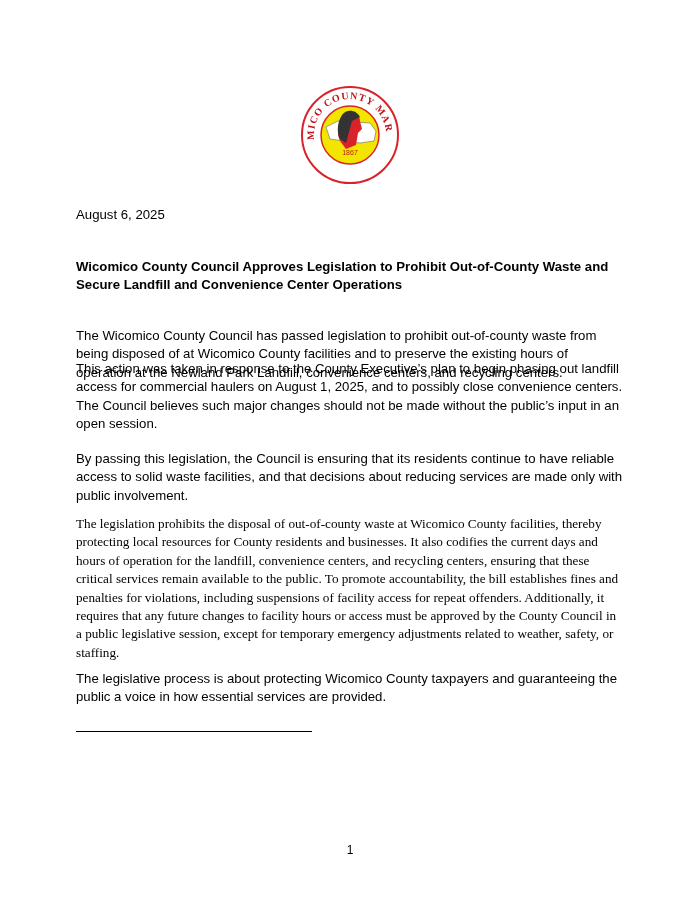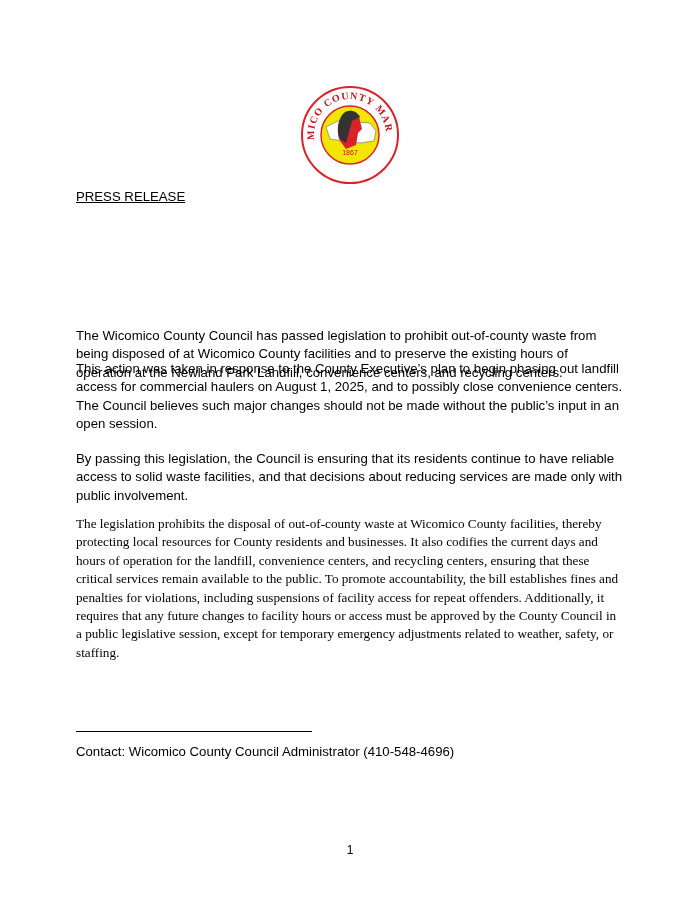--- a/index.html
+++ b/index.html
@@ -36,25 +36,26 @@
       <polygon points="26,42 38,36 70,38 76,46 74,56 60,58 44,56 30,54" fill="#ffffff" stroke="#666" stroke-width="0.6"></polygon>
       <path d="M44,30 C50,24 60,28 60,36 L62,44 L58,48 L56,60 L46,64 L40,56 C36,48 38,36 44,30 Z" fill="#d8232a"></path>
       <path d="M42,30 C46,24 56,24 60,32 L52,36 L46,58 L40,54 C36,46 38,36 42,30 Z" fill="#333"></path>
       <text x="50" y="70" font-size="7" text-anchor="middle" fill="#c0141b" font-family="Liberation Sans, sans-serif">1867</text>
       <text font-size="10" font-weight="bold" fill="#c0141b" font-family="Liberation Serif, serif" letter-spacing="1">
         <textPath href="#arcTop" startOffset="50%" text-anchor="middle">WICOMICO COUNTY MARYLAND</textPath>
       </text>
     </svg>
   </div>
 
-  <div class="text pr-label">PRESS RELEASE</div>
+  <div class="text pr-date">August 6, 2025</div>
 
+  <div class="text headline">Wicomico County Council Approves Legislation to Prohibit Out-of-County Waste and Secure Landfill and Convenience Center Operations</div>
 
   <div class="text p1">The Wicomico County Council has passed legislation to prohibit out-of-county waste from being disposed of at Wicomico County facilities and to preserve the existing hours of operation at the Newland Park Landfill, convenience centers, and recycling centers.</div>
   <div class="text p2">This action was taken in response to the County Executive’s plan to begin phasing out landfill access for commercial haulers on August 1, 2025, and to possibly close convenience centers. The Council believes such major changes should not be made without the public’s input in an open session.</div>
   <div class="text p3">By passing this legislation, the Council is ensuring that its residents continue to have reliable access to solid waste facilities, and that decisions about reducing services are made only with public involvement.</div>
   <div class="text p4">The legislation prohibits the disposal of out-of-county waste at Wicomico County facilities, thereby protecting local resources for County residents and businesses. It also codifies the current days and hours of operation for the landfill, convenience centers, and recycling centers, ensuring that these critical services remain available to the public. To promote accountability, the bill establishes fines and penalties for violations, including suspensions of facility access for repeat offenders. Additionally, it requires that any future changes to facility hours or access must be approved by the County Council in a public legislative session, except for temporary emergency adjustments related to weather, safety, or staffing.</div>
+  <div class="text p5">The legislative process is about protecting Wicomico County taxpayers and guaranteeing the public a voice in how essential services are provided.</div>
 
   <div class="rule"></div>
-  <div class="text contact">Contact: Wicomico County Council Administrator (410-548-4696)</div>
 
   <div class="page-num">1</div>
 </div>
 
 </body></html>

